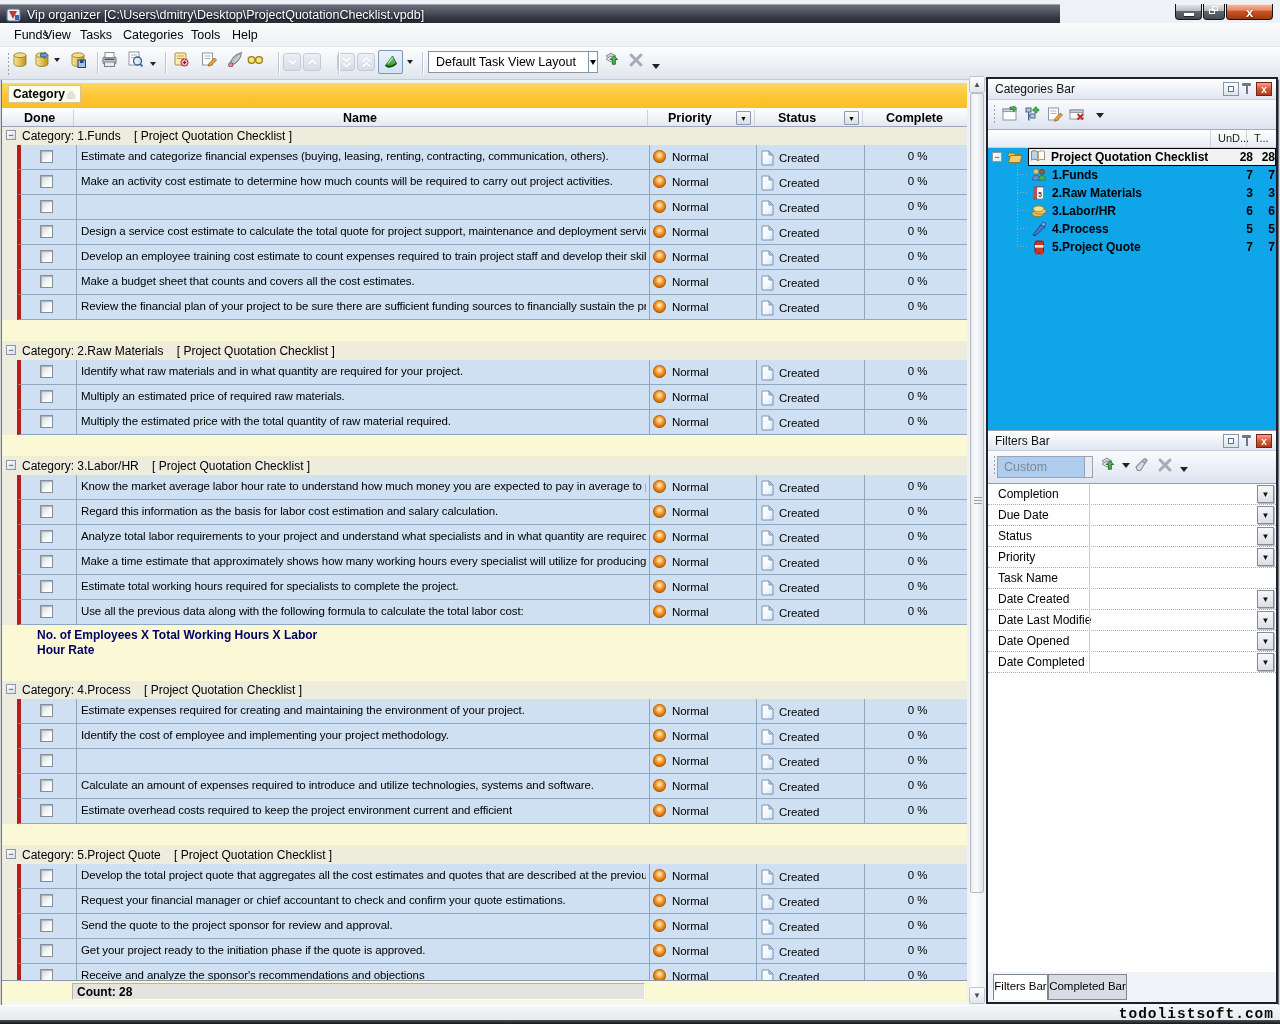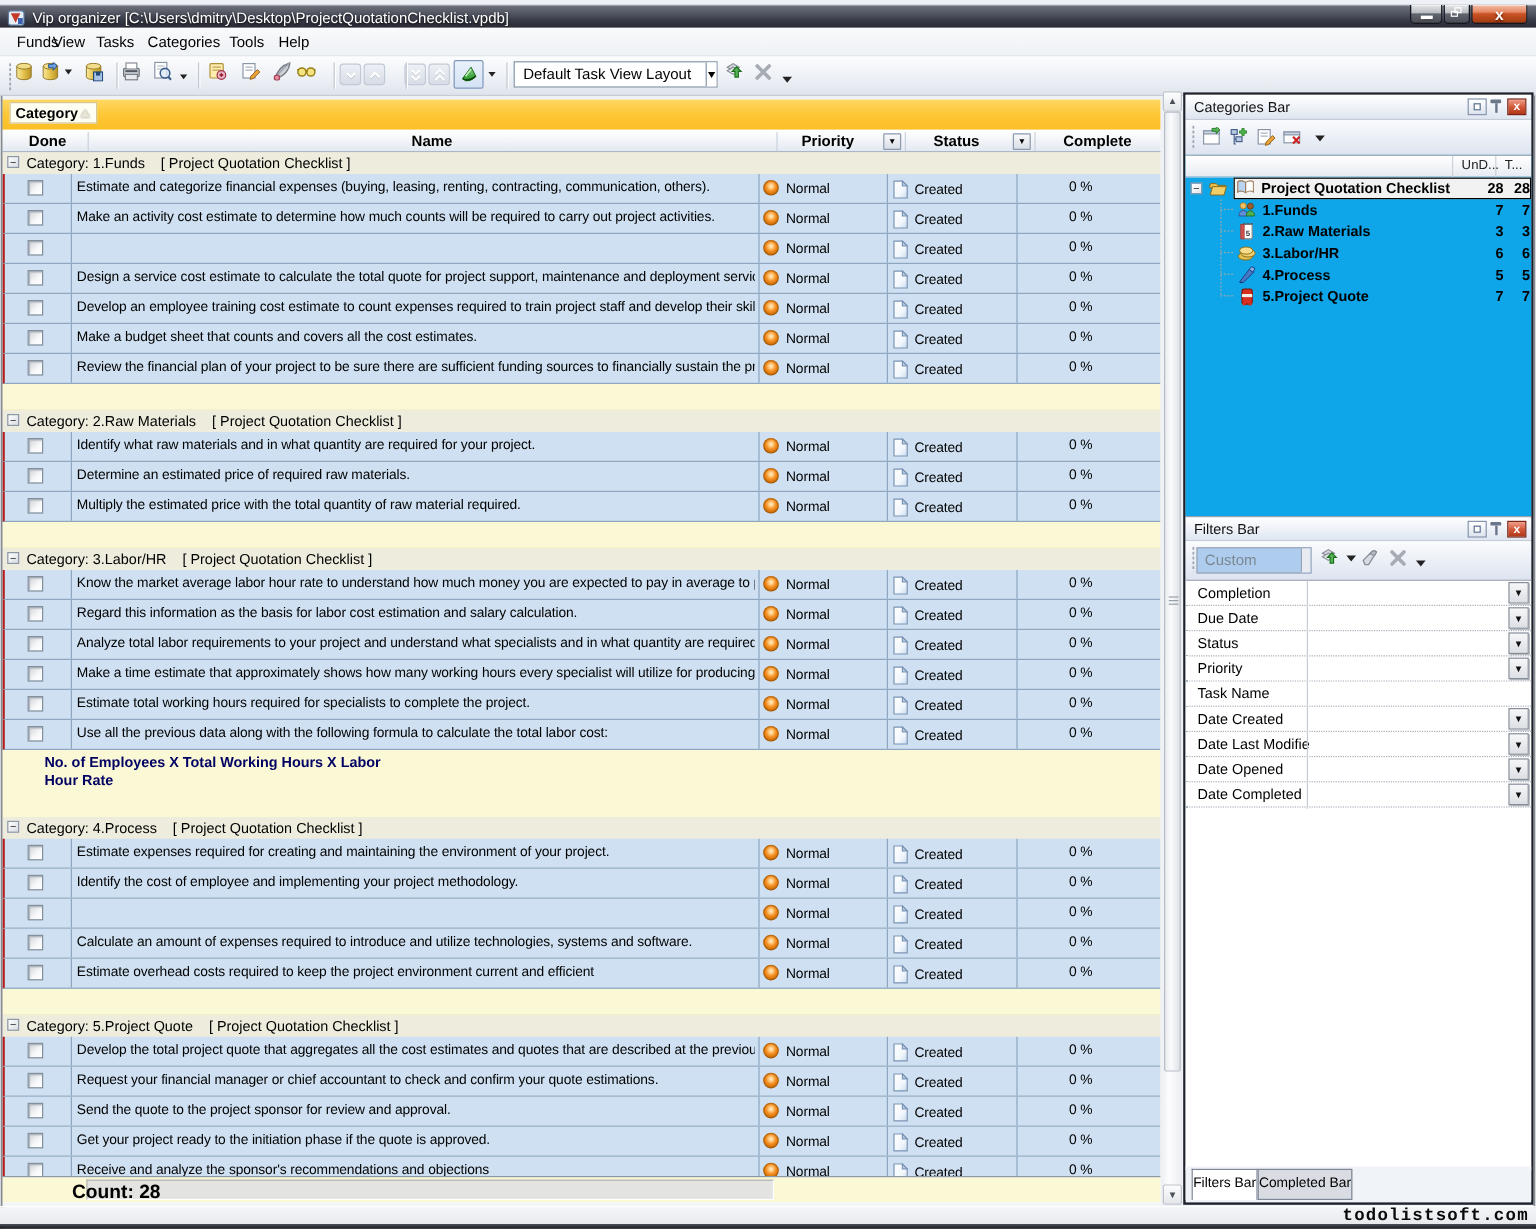--- a/index.html
+++ b/index.html
@@ -1,15 +1,15 @@
 <!DOCTYPE html>
 <html><head><meta charset="utf-8"><style>
 *{margin:0;padding:0;box-sizing:border-box}
 html,body{width:1280px;height:1024px;overflow:hidden;background:#eef1f6;font-family:"Liberation Sans",sans-serif}
-#titlebar{position:absolute;left:0;top:4px;width:1280px;height:23px;background:linear-gradient(#70747e 0%,#4e525e 35%,#343744 60%,#20222c 100%);box-shadow:inset 0 1px 0 #9fa3ab;}
+#titlebar{position:absolute;left:0;top:4px;width:1060px;height:23px;background:linear-gradient(#70747e 0%,#4e525e 35%,#343744 60%,#20222c 100%);box-shadow:inset 0 1px 0 #9fa3ab;}
 #titlebar .ttxt{position:absolute;left:27px;top:4px;color:#fff;font-size:12.5px;text-shadow:0 1px 2px #000}
 #tico{position:absolute;left:6px;top:3px;width:16px;height:16px}
 .wbtn{position:absolute;top:0;height:16px;border:1px solid #14161c;border-top:none;border-radius:0 0 4px 4px;box-shadow:inset 0 1px 0 rgba(255,255,255,.55)}
 #bmin{left:1175px;width:27px;background:linear-gradient(#e6e7e9 0%,#b9bcc1 45%,#62666e 50%,#484b53 100%)}
 #bres{left:1203px;width:22px;background:linear-gradient(#e6e7e9 0%,#b9bcc1 45%,#62666e 50%,#484b53 100%)}
 #bcls{left:1226px;width:47px;background:linear-gradient(#f3bda8 0%,#e58a65 40%,#cb5426 50%,#a03a10 100%)}
 #bmin i{position:absolute;left:8px;top:9px;width:10px;height:3px;background:#fff;box-shadow:0 1px 1px #222}
 #bres i{position:absolute;left:5px;top:5px;width:6px;height:5px;border:1.5px solid #fff;background:transparent}#bres u{position:absolute;left:8px;top:2px;width:6px;height:5px;border:1.5px solid #fff;text-decoration:none}
 #bcls i{position:absolute;left:0;top:1px;width:100%;text-align:center;color:#fff;font-size:13px;font-weight:bold;font-style:normal;text-shadow:0 1px 2px #601800}
 #menubar{position:absolute;left:0;top:23px;width:1280px;height:24px;background:linear-gradient(#f9fafb,#eef1f5);border-bottom:1px solid #e3e6ea;color:#000;font-size:12.5px}
@@ -25,35 +25,35 @@
 #groupbar{position:absolute;left:0;top:0;width:965px;height:25px;background:linear-gradient(#ffd761,#fcc532 55%,#fbbf27)}
 #gbtn{position:absolute;left:6px;top:2px;width:73px;height:18px;background:#fffef2;border:1px solid #d6c694;font-size:12px;font-weight:bold;padding:1px 0 0 4px}
 #gbtn u{position:absolute;right:5px;top:5px;width:0;height:0;border-left:4px solid transparent;border-right:4px solid transparent;border-bottom:7px solid #e8e4d4;filter:drop-shadow(0 0 1px #999);text-decoration:none}
 #colhead{position:absolute;left:0;top:26px;width:965px;height:18px;background:linear-gradient(#ffffff,#e3e9f1);border-bottom:1px solid #98a6b8;font-weight:bold;font-size:12.5px}
 #colhead span{position:absolute;top:2px}
 .hbtn{position:absolute;top:2px;width:15px;height:14px;background:linear-gradient(#f8f9fa,#d9dee6);border:1px solid #8a99ad;border-radius:1px;font-size:7px;text-align:center;line-height:13px;color:#000}
 #rowsarea{position:absolute;left:0;top:44px;width:965px;height:853px;overflow:hidden;background:#eeecdd}
 .cath{height:18px;background:#eeecdd;position:relative;font-size:12px;color:#000}
 .cath .exp{position:absolute;left:4px;top:3px;width:10px;height:10px;border:1px solid #8a98a8;background:linear-gradient(135deg,#fff,#d8dce2);font-size:9px;line-height:8px;text-align:center;color:#222}
 .cath .ct{position:absolute;left:20px;top:2px}
-.trow{height:25px;margin-left:0;background:#cee0f1;border-bottom:1px solid #8ea6bf;border-left:2px solid #b91c1c;position:relative;font-size:11.5px;color:#000;letter-spacing:-0.1px}
+.trow{height:25px;margin-left:15px;background:#cee0f1;border-bottom:1px solid #8ea6bf;border-left:4px solid #b91c1c;position:relative;font-size:11.5px;color:#000;letter-spacing:-0.1px}
 .v{position:absolute;top:0;bottom:0;width:1px;background:#8ea6bf}
 .v1{left:55px}.v2{left:628px}.v3{left:735px}.v4{left:843px}
 .trow .cb{position:absolute;left:19px;top:5px;width:13px;height:13px;background:linear-gradient(135deg,#cfd2d6,#f7f8f9 60%,#ffffff);border:1px solid #848f9c;box-shadow:inset 1px 1px 1px #aab2bc}
 .trow .nm{position:absolute;left:60px;top:5px;white-space:nowrap;width:565px;overflow:hidden}
 .trow .pri{position:absolute;left:632px;top:5px;width:100px}
 .pball{display:inline-block;width:13px;height:13px;border-radius:50%;background:radial-gradient(circle at 50% 40%,#ffeecd 0%,#ffd089 16%,#f49025 40%,#e07c10 55%,#aa5a04 82%,#834402 100%);box-shadow:inset 0 0 0 1px rgba(140,80,10,0.5);vertical-align:-2px;margin-right:6px}
 .trow .st{position:absolute;left:740px;top:5px;width:100px}
 .pgico{vertical-align:-4px;margin-right:5px}
 .trow .cm{position:absolute;left:843px;top:5px;width:107px;text-align:center}
 .spacer{height:22px;background:#fbf8d5;border-bottom:1px solid #f1eec8}
 .note{height:56px;background:#fbf8d5;color:#000063;font-size:12px;padding:3px 0 0 35px;line-height:15px}
 #tfoot{position:absolute;left:0;top:897px;width:965px;height:22px;background:#fbf8d5;border-top:1px solid #8a98a8}
 #tfoot .gbox{position:absolute;left:70px;top:2px;width:573px;height:17px;background:#e3e3e1;border:1px solid #b5b5b0;border-right-color:#fff;border-bottom-color:#fff}
-#tfoot b{position:absolute;left:58px;top:4px;font-size:16px}
+#tfoot b{position:absolute;left:75px;top:4px;font-size:12px}
 #tfoot2{position:absolute;left:0;top:919px;width:965px;height:3px;background:#f4f5f7}
 
 #vscroll{position:absolute;left:969px;top:-4px;width:16px;height:928px;background:linear-gradient(90deg,#eef0f3,#fdfdfe 30%,#eceef1)}
 .sbtn{position:absolute;left:0;width:16px;height:17px;background:linear-gradient(#fdfdfe,#e3e6ea);border:1px solid #bfc4cc;border-radius:2px;text-align:center;font-size:8px;color:#4a5058;line-height:16px}
 #vthumb{position:absolute;left:1px;top:17px;width:14px;height:800px;background:linear-gradient(90deg,#e9ebee,#fafbfc 40%,#dfe2e7);border:1px solid #b6bcc5;border-radius:2px}
 #vthumb i{position:absolute;left:3px;top:403px;width:8px;height:1px;background:#98a0aa;box-shadow:0 3px 0 #98a0aa,0 6px 0 #98a0aa}
 
 #rpanel{position:absolute;left:986px;top:-3px;width:292px;height:927px;background:#f0f3f8;border:2px solid #1e222b}
 .ptitle{position:relative;height:21px;background:linear-gradient(#ffffff,#dfe6f1);border-bottom:1px solid #c4ccd8;font-size:12px;color:#111}
 .ptitle .pt{position:absolute;left:7px;top:3px}
@@ -370,21 +370,21 @@
           <i class="v v4"></i>
           <span class="pri"><span class="pball"></span>Normal</span>
           <span class="st"><svg class="pgico" width="13" height="16" viewBox="0 0 13 16">
               <path d="M1 1 h7 l4 4 v10 h-11 z" fill="url(#pg)" stroke="#7d95b5"></path>
               <path d="M8 1 l4 4 h-4 z" fill="#b9cfe8" stroke="#7d95b5"></path>
             </svg>Created</span>
           <span class="cm">0 %</span>
         </div>
 <div class="trow">
           <span class="cb"></span>
-          <span class="nm">Determine an estimated price of required raw materials.</span>
+          <span class="nm">Multiply an estimated price of required raw materials.</span>
           <i class="v v1"></i>
           <i class="v v2"></i>
           <i class="v v3"></i>
           <i class="v v4"></i>
           <span class="pri"><span class="pball"></span>Normal</span>
           <span class="st"><svg class="pgico" width="13" height="16" viewBox="0 0 13 16">
               <path d="M1 1 h7 l4 4 v10 h-11 z" fill="url(#pg)" stroke="#7d95b5"></path>
               <path d="M8 1 l4 4 h-4 z" fill="#b9cfe8" stroke="#7d95b5"></path>
             </svg>Created</span>
           <span class="cm">0 %</span>

